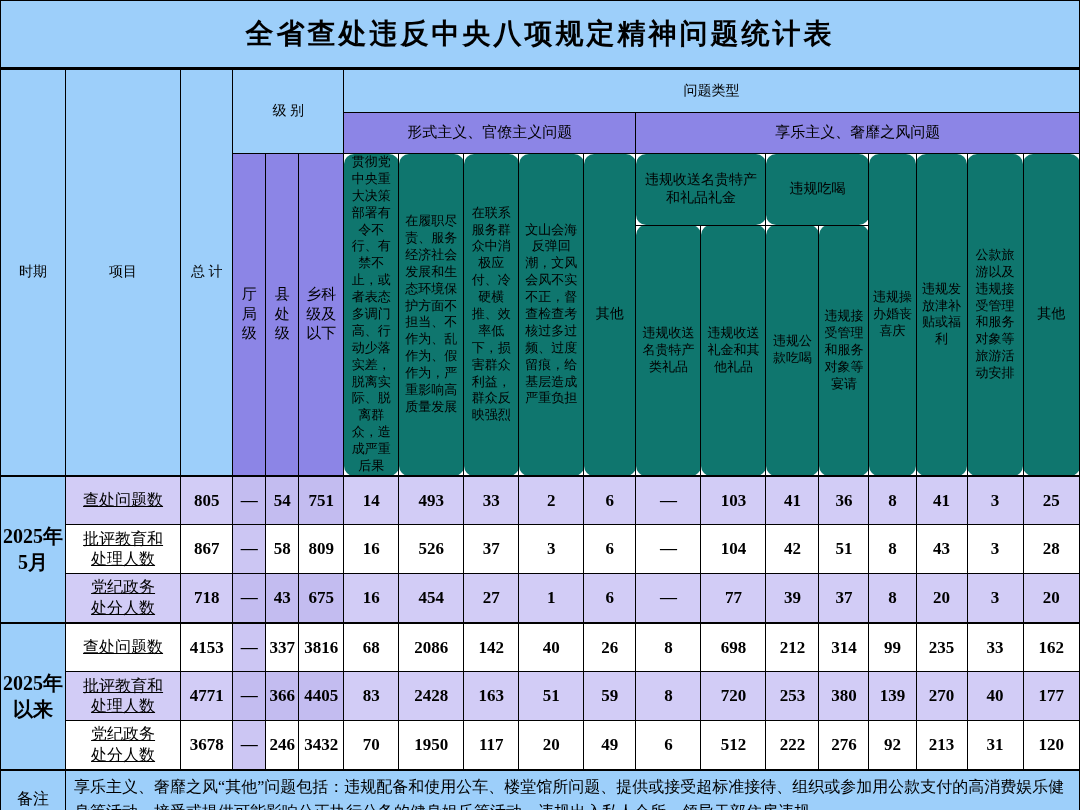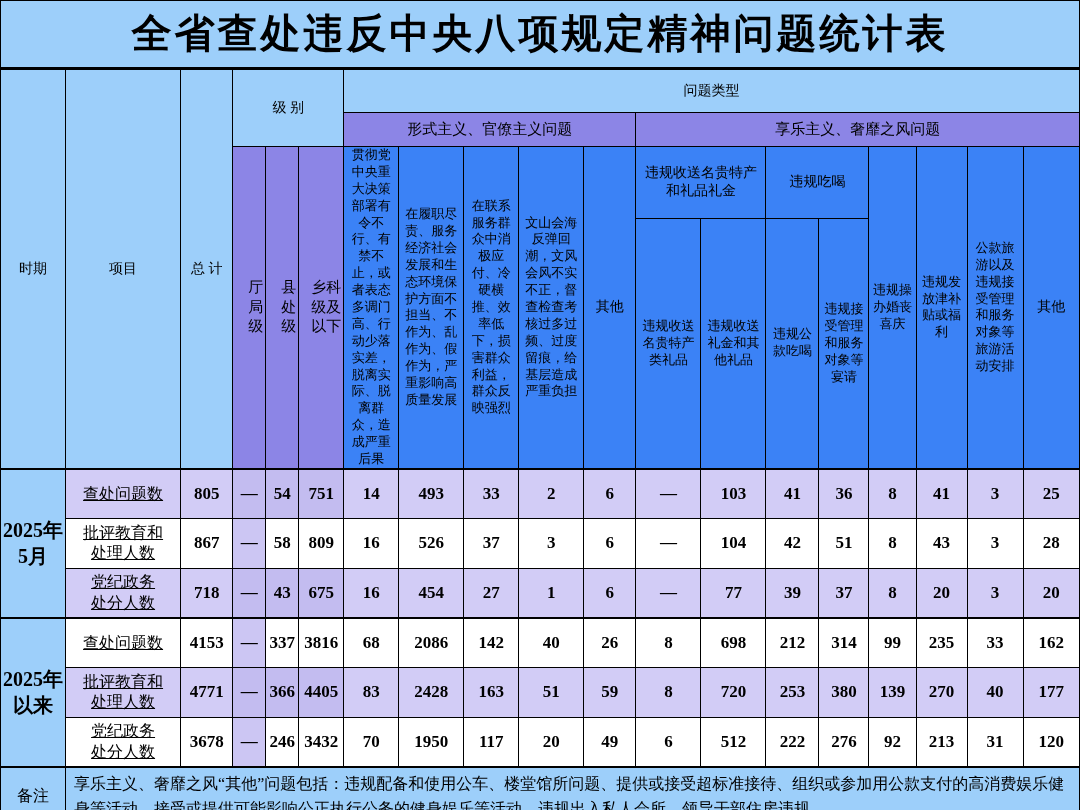--- a/index.html
+++ b/index.html
@@ -25,36 +25,36 @@
     text-align:center;
     vertical-align:middle;
     padding:0 2px;
     overflow:hidden;
     font-weight:normal;
     line-height:1.3;
   }
   
   tr.r-title th{
     background:var(--blue);
-    font-size:40px;
+    font-size:28px;
     font-weight:bold;
     letter-spacing:3px;
     border-bottom:3px solid var(--grid);
     height:66px;
   }
   
   tr.r-h1{height:44px;}
-  tr.r-h2{height:34px;}
+  tr.r-h2{height:41px;}
   tr.r-h3{height:68px;}
   tr.r-h4{height:238px;}
   th.blue{background:var(--blue);font-size:14px;}
   th.purple{background:var(--purple);font-size:15px;}
-  th.whitehdr{background:#3b82f6;font-size:13px;}
+  th.whitehdr{background:#0f766e;font-size:13px;border-radius:10px;}
   th.grp{font-size:14px;}
-  th.lvlhdr{background:var(--purple);font-size:15px;text-align:right;}
+  th.lvlhdr{background:var(--purple);font-size:15px;}
   
   tbody tr{height:49px;}
   tbody tr:first-child td, tbody tr:first-child th{border-top:2px solid var(--grid);}
   tr.group-start td, tr.group-start th{border-top:2px solid var(--grid);}
   td.num{font-size:17px;font-weight:bold;}
   tr.row-shaded td{background:var(--lav);}
   tr.row-shaded td.lvl{background:var(--lavdark);}
   tr.row-plain td{background:#ffffff;}
   tr.row-plain td.tj{background:var(--lavtj);}
   td.row-label{background:var(--labelpurple);font-size:16px;font-weight:normal;white-space:pre-line;text-decoration:underline;}

